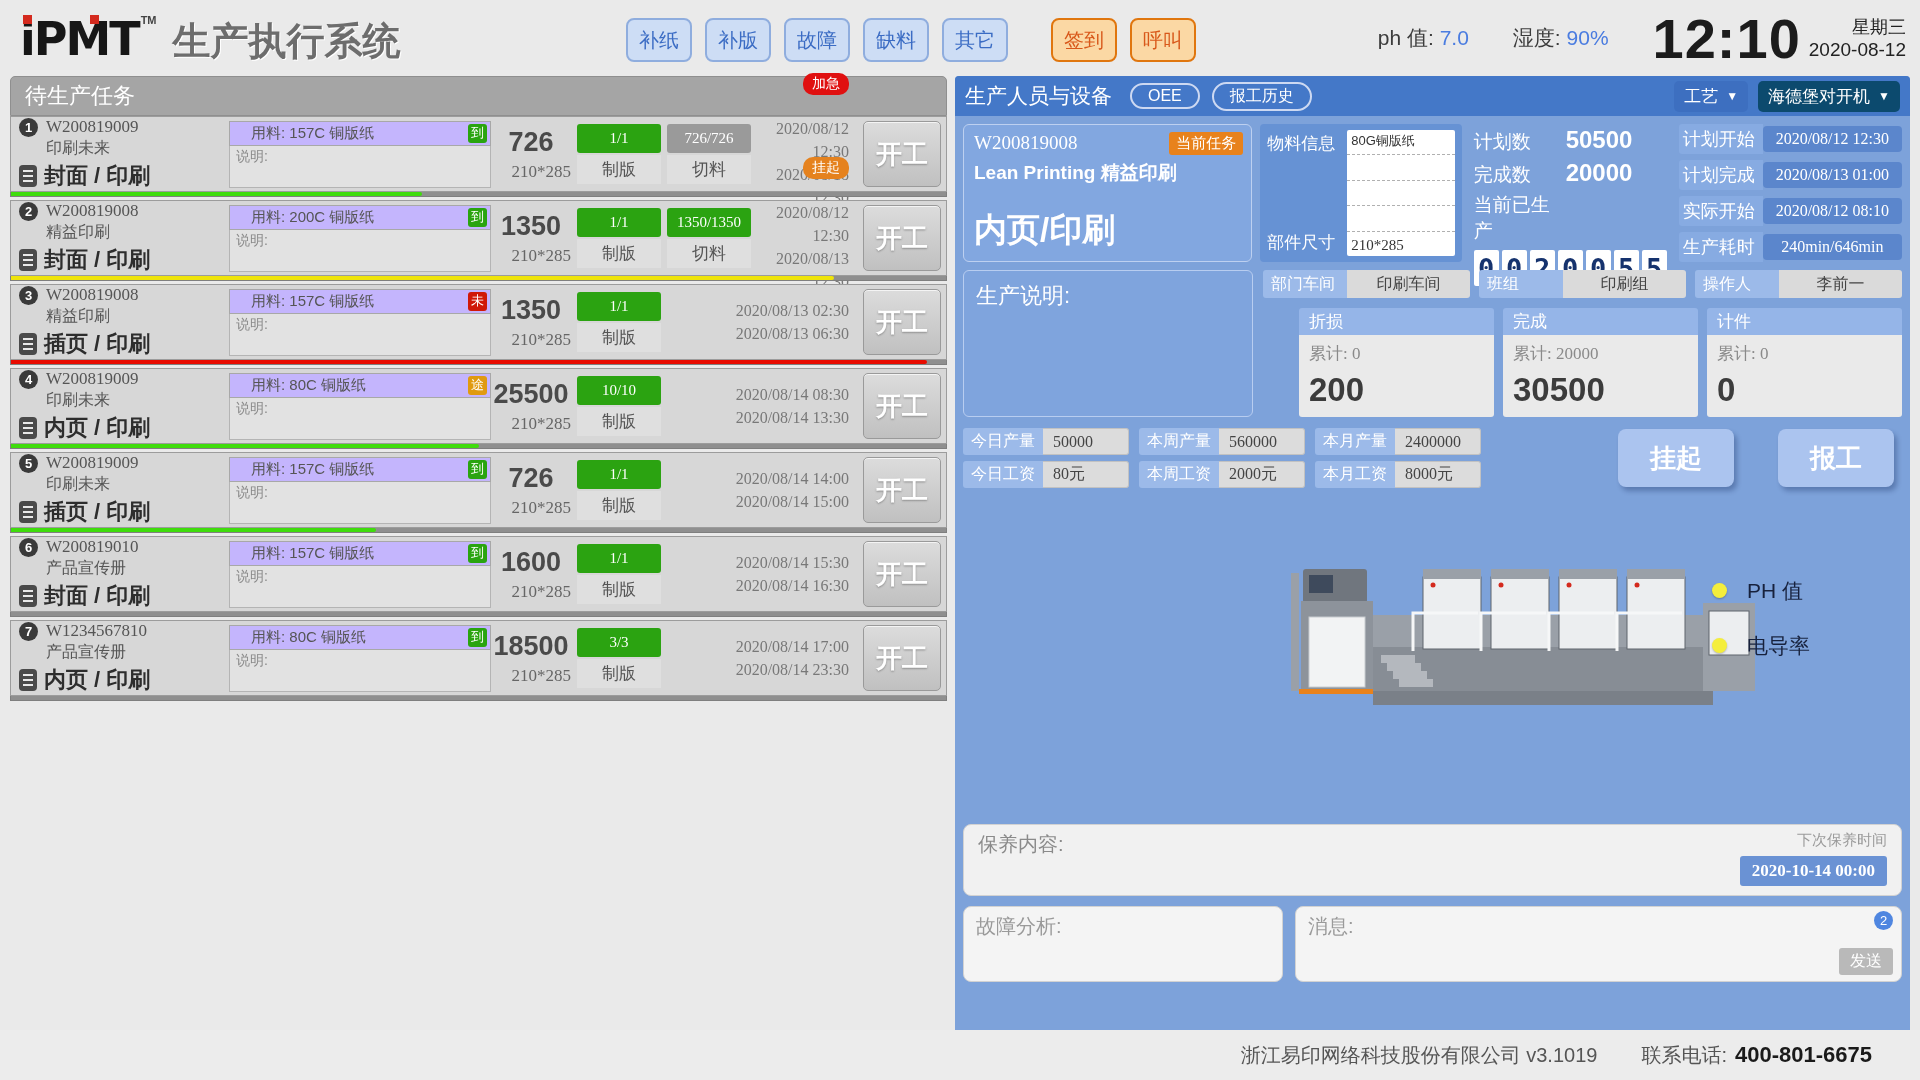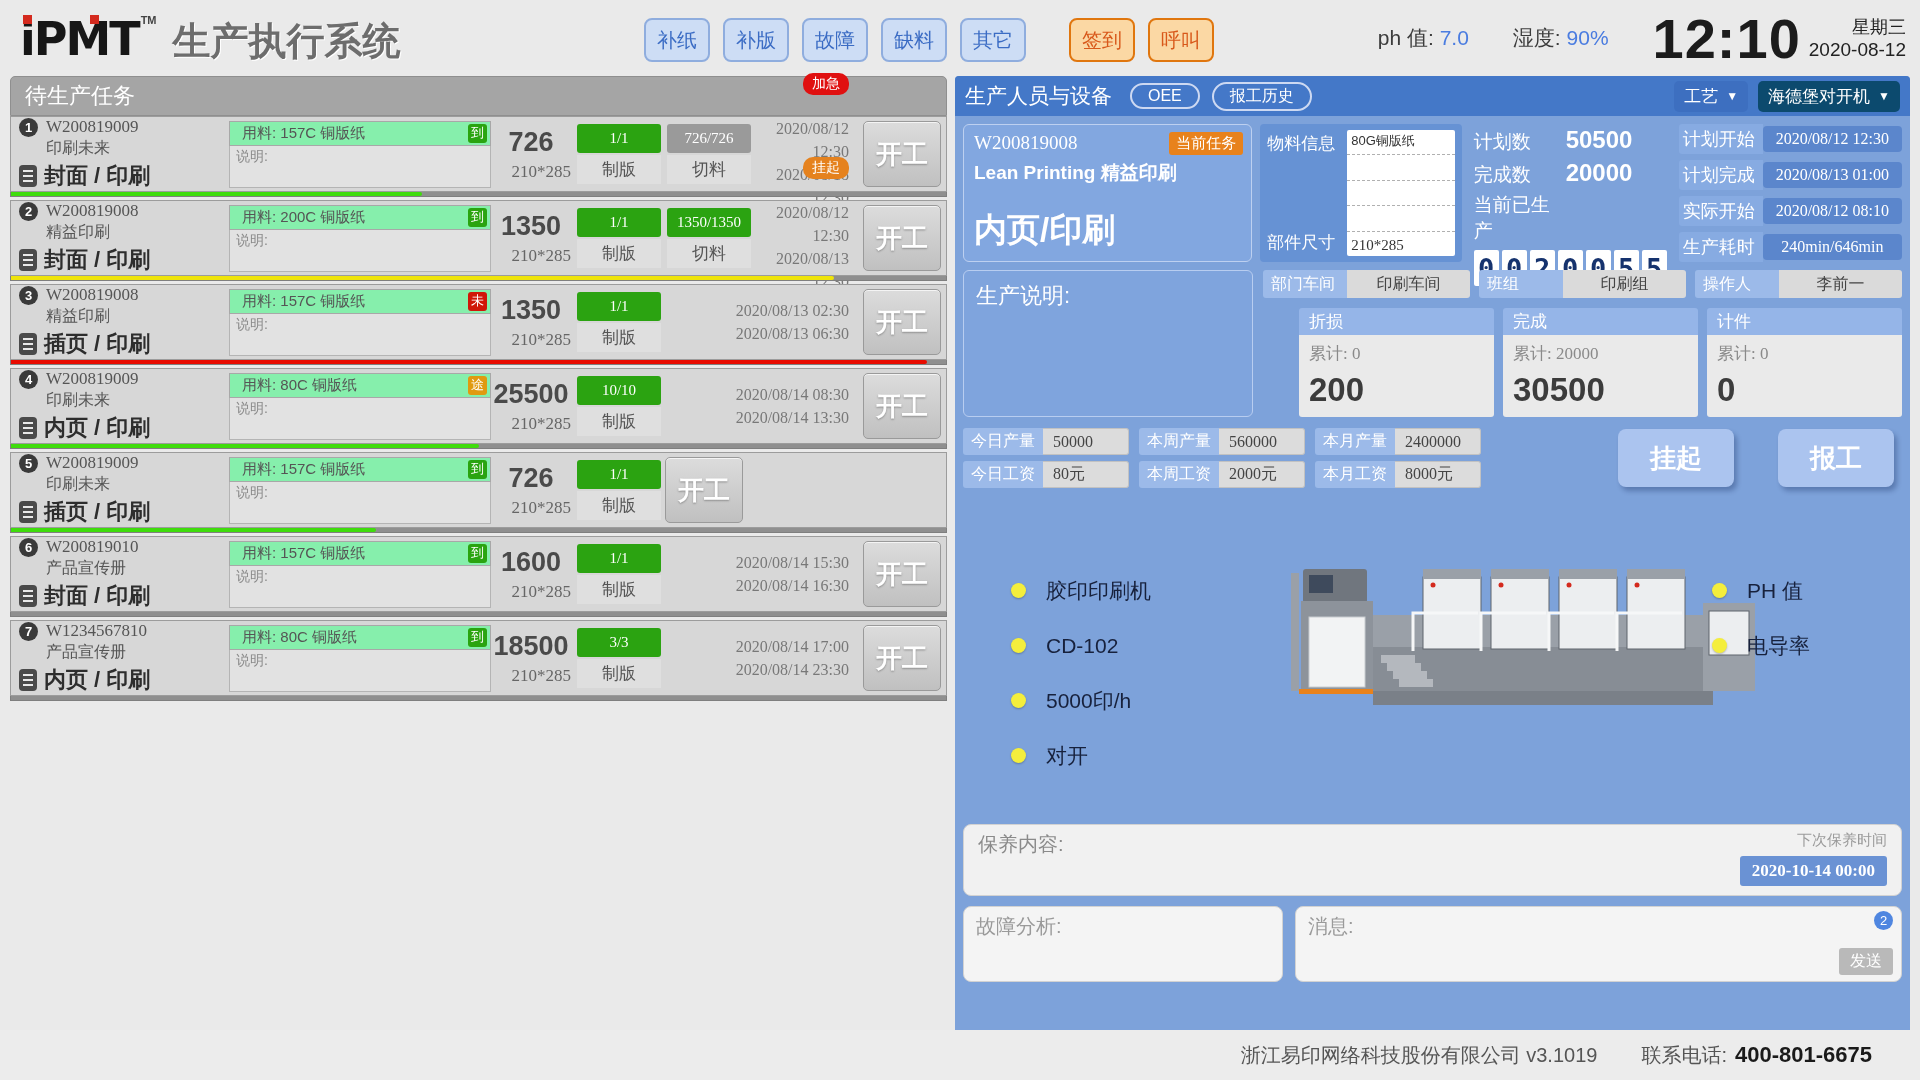--- a/index.html
+++ b/index.html
@@ -8,21 +8,21 @@
   .serif { font-family:"Liberation Serif", serif;text-align:right; }
 
   
   .topbar { position:absolute; left:0; top:0; width:1920px; height:76px; }
   .logo-wrap { position:absolute; left:20px; top:12px; display:flex; align-items:flex-start; }
   .logo { position:relative; font-weight:900; font-size:46px; letter-spacing:-2px; color:#171717; font-family:"DejaVu Sans",sans-serif; }
   .logo-dot { position:absolute; width:9px; height:9px; background:#d42a1e; }
   .logo-dot.d1 { left:3px; top:3px; } .logo-dot.d2 { left:70px; top:3px; }
   .logo-tm { font-size:11px; color:#444; margin:2px 0 0 2px; font-weight:bold; }
   .app-title { font-size:38px; font-weight:bold; color:#6d6d6d; margin:4px 0 0 16px; text-shadow:1px 1px 0 #fff; }
-  .hdr-buttons { position:absolute; left:644px; top:18px; display:flex; gap:13px; }
+  .hdr-buttons { position:absolute; left:626px; top:18px; display:flex; gap:13px; }
   .hbtn { min-width:58px; height:44px; padding:0 11px; border-radius:8px; font-size:20px; display:flex; align-items:center; justify-content:center; cursor:pointer; }
   .hbtn.blue { background:#cdddf5; border:2px solid #8fadde; color:#3b6cc4; }
   .hbtn.orange { background:#fbd8a4; border:2px solid #e0760e; color:#d8581a; }
   .hbtn.orange.first { margin-left:30px; }
   .hdr-right { position:absolute; right:14px; top:0; height:76px; display:flex; align-items:center; }
   .env { font-size:21px; color:#3c3c3c; margin-right:44px; }
   .env .val { color:#4a7ce0; }
   .clock { font-size:56px; font-weight:800; color:#1c1c1c; letter-spacing:1px; }
   .datecol { margin-left:8px; text-align:right; color:#222; }
   .datecol .wk { font-size:18px; } .datecol .dt { font-size:19px; }
@@ -35,21 +35,21 @@
   .t-line1 { display:flex; align-items:center; gap:8px; }
   .num-badge { width:19px; height:19px; border-radius:50%; background:#3a3a3a; color:#fff; font-size:13px; font-weight:bold; display:flex; align-items:center; justify-content:center; }
   .t-order { font-family:"Liberation Serif",serif; font-size:17px; color:#555; }
   .t-product { font-size:16px; color:#555; margin:1px 0 2px 27px; }
   .t-line3 { display:flex; align-items:center; gap:7px; }
   .doc-icon { width:18px; height:22px; background:#4a4a4a; border-radius:4px; position:relative; }
   .doc-icon::after { content:""; position:absolute; left:4px; top:5px; width:10px; height:12px;
      background:repeating-linear-gradient(#e8e8e8 0 2px, transparent 2px 5px); }
   .t-part { font-size:22px; font-weight:bold; color:#2d2d2d; }
   .t-col2 { width:262px; }
-  .mat-box { height:25px; background:#86efac; border:1px solid #a8a8a8; display:flex; align-items:center; font-size:15px; color:#555; padding:0 3px 0 12px; }
+  .mat-box { height:25px; background:#c4b5fd; border:1px solid #a8a8a8; display:flex; align-items:center; font-size:15px; color:#555; padding:0 3px 0 21px; }
   .mat-box .mtext { flex:1; }
   .mtag { width:19px; height:19px; border-radius:3px; color:#fff; font-size:13px; display:flex; align-items:center; justify-content:center; }
   .mtag-green { background:#2aa410; } .mtag-red { background:#d01808; } .mtag-orange { background:#e09a10; }
   .note-box { height:42px; background:#e2e2e2; border:1px solid #b4b4b4; border-top:none; font-size:14px; color:#8a8a8a; padding:2px 6px; }
   .t-col3 { width:80px; text-align:center; }
   .t-qty { font-size:27px; font-weight:800; color:#4a4a4a; }
   .t-size { font-family:"Liberation Serif",serif; font-size:17px; color:#666; margin-top:4px; }
   .stage { width:84px; margin-left:6px; }
   .stage-top { height:29px; border-radius:3px; color:#fff; font-family:"Liberation Serif",serif; font-size:15px; display:flex; align-items:center; justify-content:center; }
   .stage-green { background:#2ba311; } .stage-gray { background:#9a9a9a; }
@@ -393,20 +393,27 @@
       </div>
       <div class="t-col3">
         <div class="t-qty">726</div>
         <div class="t-size serif">210*285</div>
       </div>
       <div class="stage">
         <div class="stage-top stage-green">1/1</div>
         <div class="stage-bottom">制版</div>
       </div>
 
+      <div class="t-col6">
+
+        <div class="t-dates">
+          <div>2020/08/14 14:00</div>
+          <div>2020/08/14 15:00</div>
+        </div>
+      </div>
       <div class="start-btn">开工</div>
     </div>
     <div class="progress-track">
       <div class="progress-fill" style="width: 39%; background: rgb(63, 220, 12);"></div>
     </div>
   </div>
 
   <div>
     <div class="task-row">
       <div class="t-col1">
@@ -641,38 +648,20 @@
         <div class="chip">
           <div class="chip-label">本月工资</div>
           <div class="chip-val">8000元</div>
         </div>
       </div>
       <div class="big-btn btn-suspend">挂起</div>
       <div class="big-btn btn-report">报工</div>
     </div>
 
     <div class="machine-sec">
-      <div class="bullets left">
-        <div class="bullet">
-            <span class="dot"></span>
-            <span class="btext">胶印印刷机</span>
-          </div>
-        <div class="bullet">
-            <span class="dot"></span>
-            <span class="btext">CD-102</span>
-          </div>
-        <div class="bullet">
-            <span class="dot"></span>
-            <span class="btext">5000印/h</span>
-          </div>
-        <div class="bullet">
-            <span class="dot"></span>
-            <span class="btext">对开</span>
-          </div>
-      </div>
       <div class="machine-img">
         <svg width="500" height="165" viewBox="0 0 500 165">
           <rect x="95" y="128" width="340" height="8" fill="#6f757d"></rect>
           <rect x="18" y="18" width="8" height="118" fill="#9aa0a8"></rect>
           <rect x="30" y="14" width="64" height="34" rx="3" fill="#70767e"></rect>
           <rect x="36" y="20" width="24" height="18" fill="#3e4a5c"></rect>
           <rect x="28" y="46" width="72" height="92" fill="#8d939b"></rect>
           <rect x="36" y="62" width="56" height="70" fill="#f2f3f4" stroke="#c8ccd0"></rect>
           <rect x="26" y="134" width="80" height="5" fill="#e8821c"></rect>
           <rect x="100" y="60" width="330" height="72" fill="#9aa0a8"></rect>

